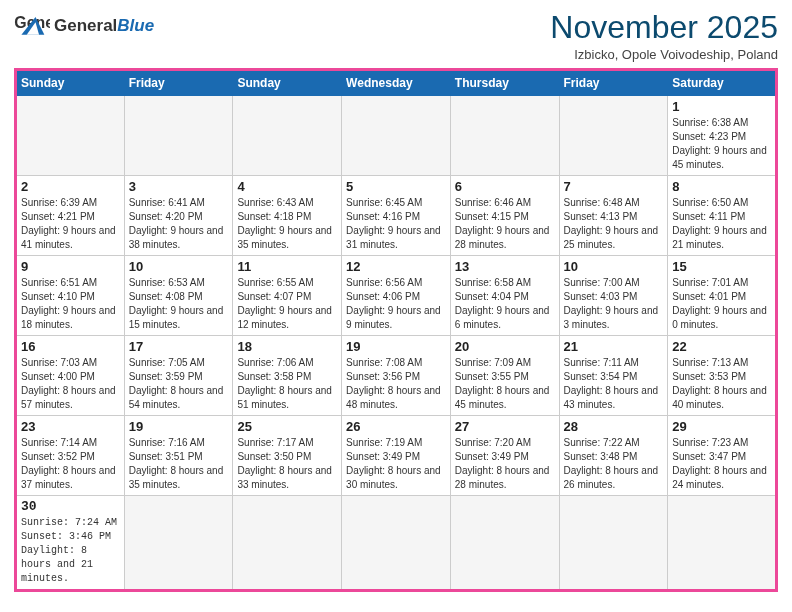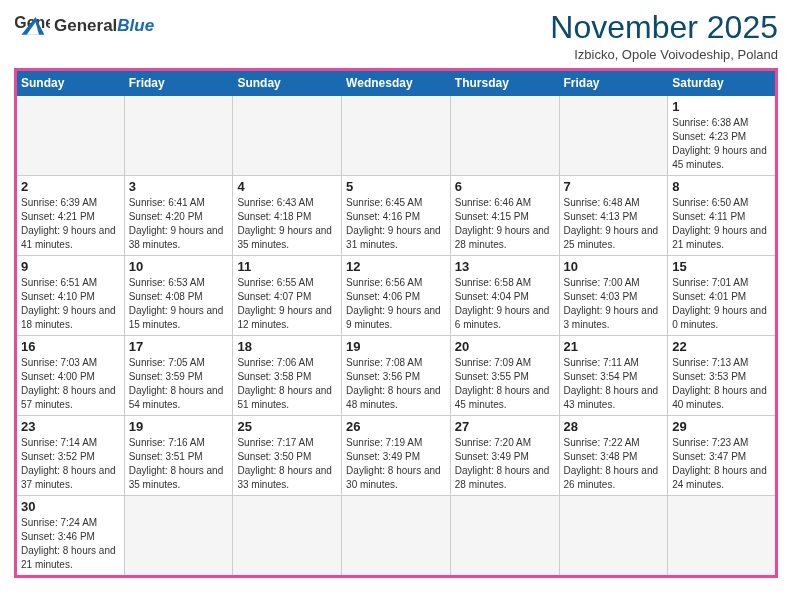--- a/index.html
+++ b/index.html
@@ -79,20 +79,21 @@
       display: block;
       margin-bottom: 2px;
     }
     .day-info {
       font-size: 10px;
       color: #333;
       line-height: 1.4;
     }
     .last-row td {
       border-bottom: 1px solid #ccc;
+      font-family: Liberation Mono, monospace;
     }
   </style>
 </head>
 <body>
 
 <div class="page">
   <div class="header">
     <div class="logo">
       <svg class="logo-icon" viewBox="0 0 40 34" xmlns="http://www.w3.org/2000/svg">
         <text x="0" y="20" font-size="18" font-family="Arial" fill="#333" font-weight="bold">General</text>

